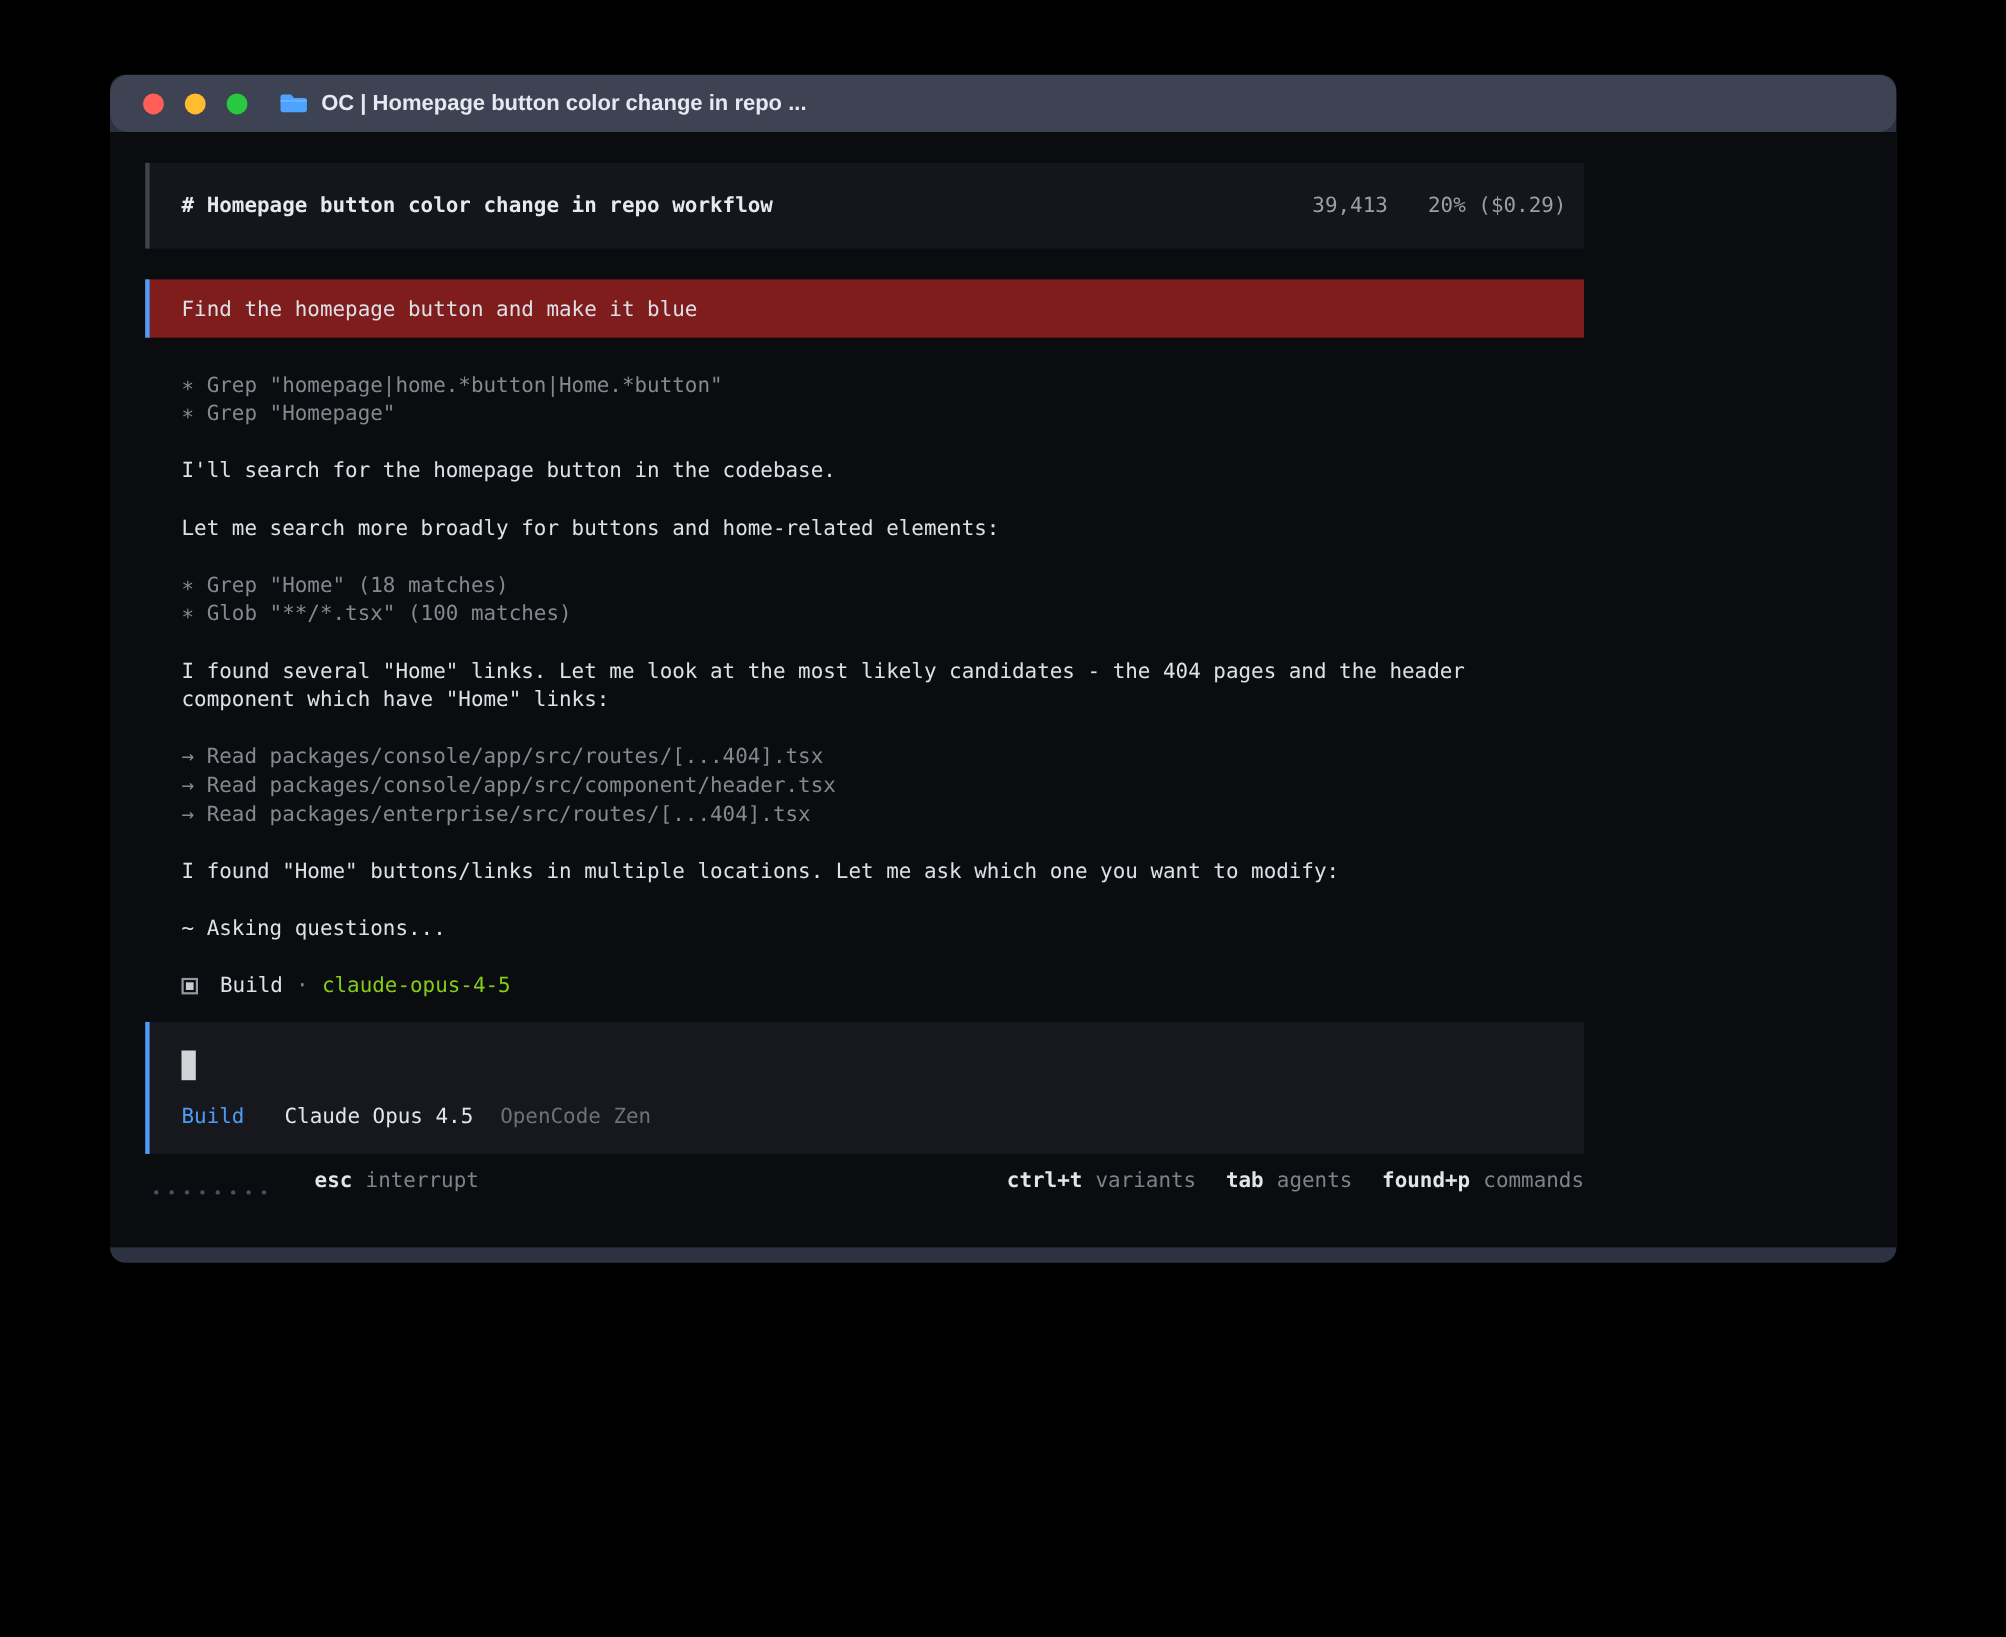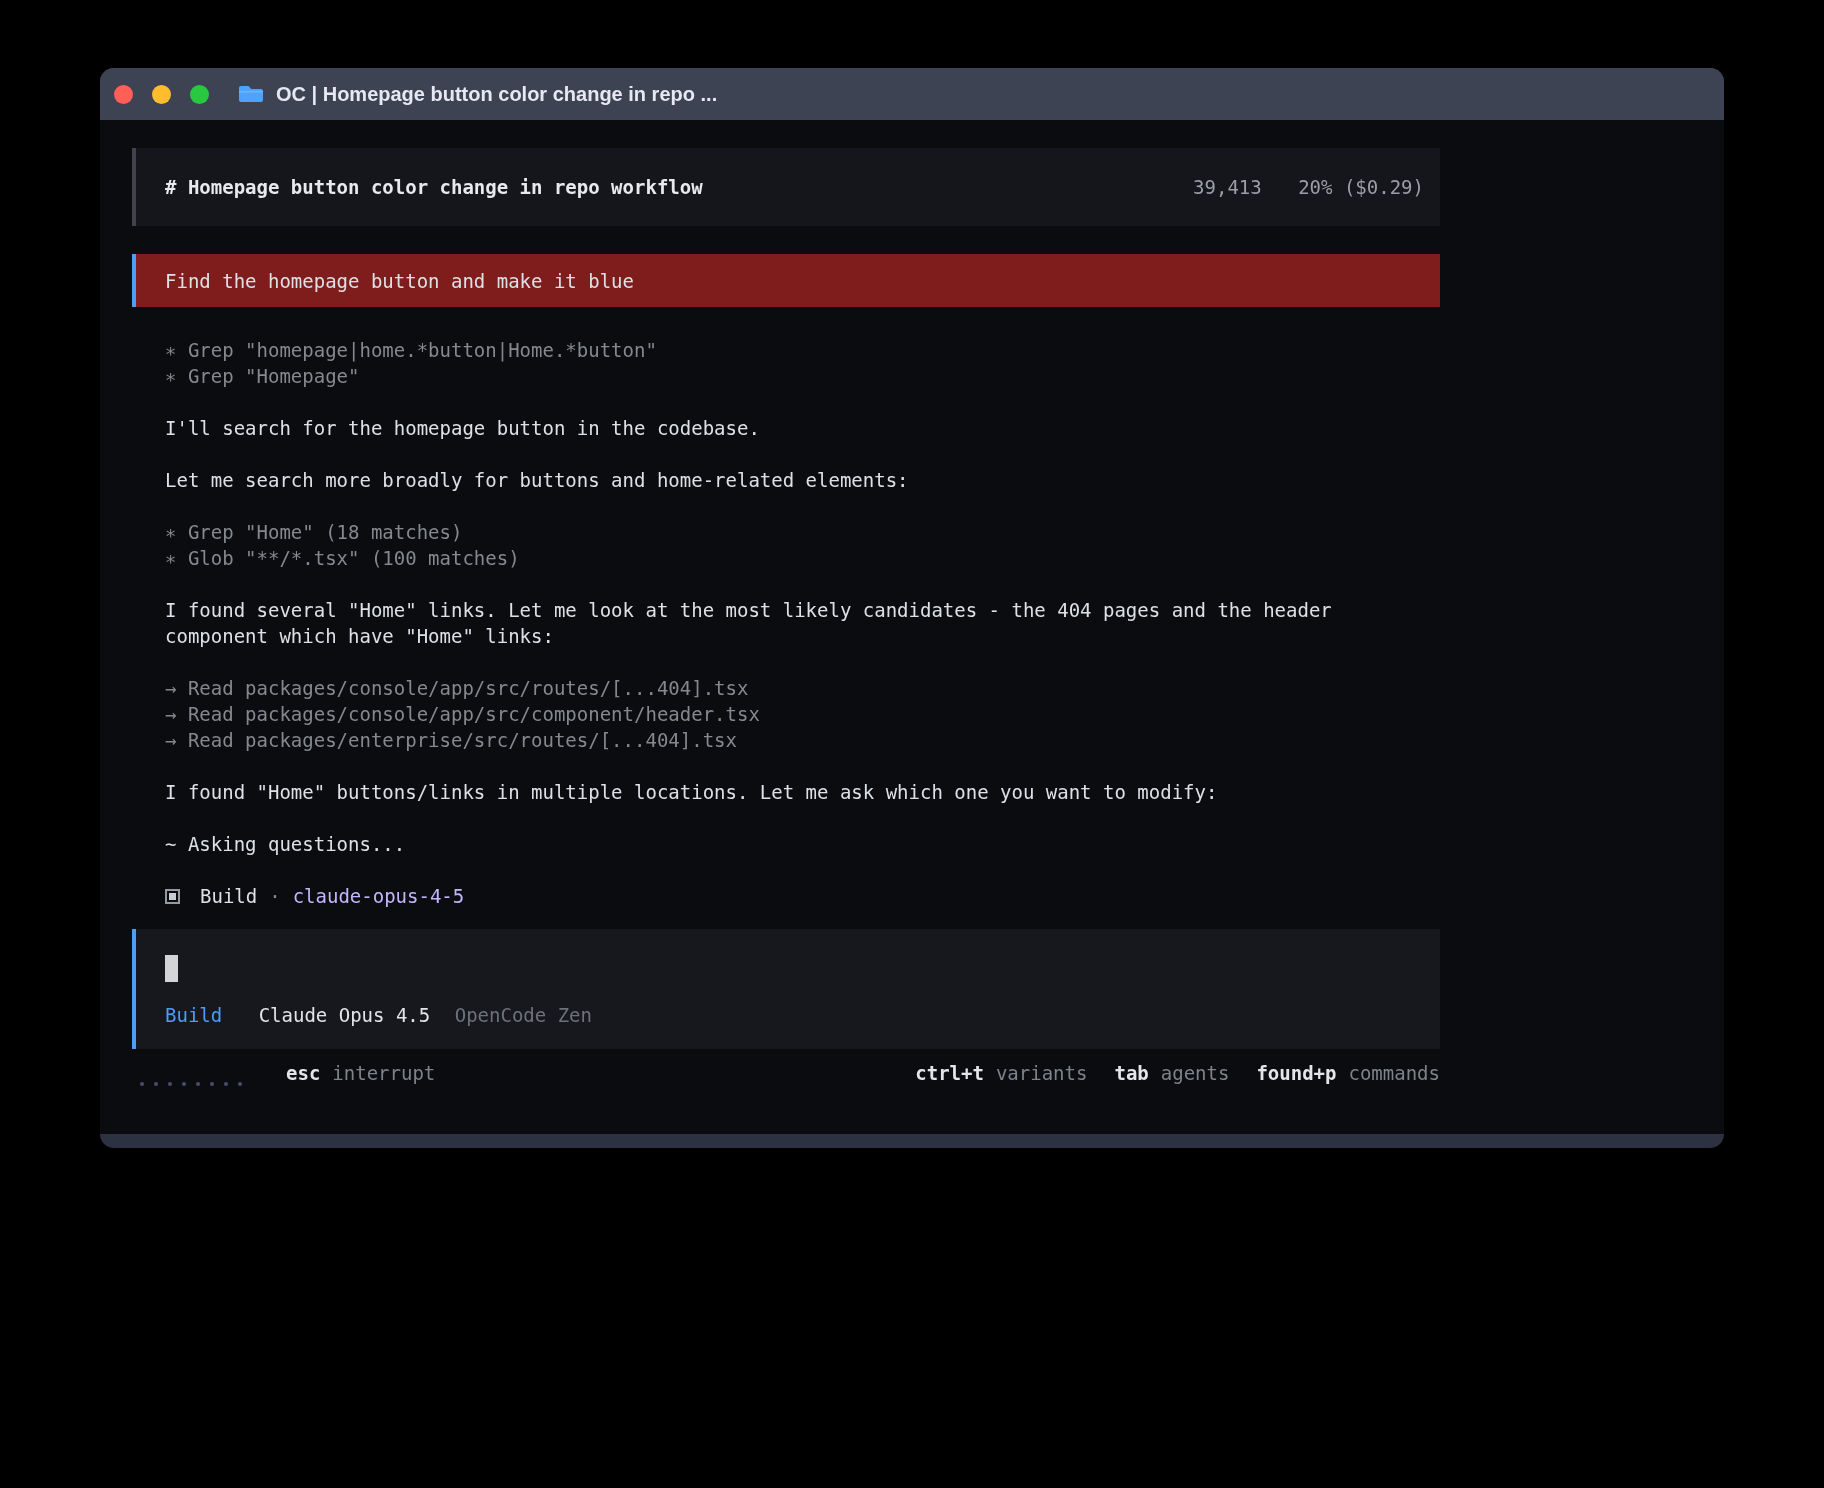--- a/index.html
+++ b/index.html
@@ -16,21 +16,22 @@
     position:absolute; left:100px; top:68px;
     width:1624px; height:1080px;
     background:#2d3242;
     border-radius:14px;
     overflow:hidden;
   }
   .titlebar {
     height:52px;
     background:#3e4354;
     display:flex; align-items:center;
-    padding-left:14px;
+    padding-left:30px;
+    border-radius:17px;
   }
   .traffic { width:19px; height:19px; border-radius:50%; margin-right:19px; flex:0 0 auto; }
   .t-red    { background:#ff5f57; }
   .t-yellow { background:#febc2e; }
   .t-green  { background:#28c840; }
   .folder-wrap { margin-left:9px; display:flex; align-items:center; }
   .title-text {
     margin-left:11px;
     color:#e6e9f2;
     font-family:"Liberation Sans", sans-serif;
@@ -89,21 +90,21 @@
     margin-right:20px;
     flex:0 0 auto;
   }
   .agent-icon::after {
     content:""; position:absolute;
     left:2px; top:2px; width:7px; height:7px;
     background:#c9ccd2;
   }
   .agent-name { color:#dde0e6; }
   .agent-sep  { color:#85888f; margin:0 12px; }
-  .agent-model{ color:#c4b5fd; }
+  .agent-model{ color:#84cc16; }
 
   
   .input-block {
     margin-top:20px;
     height:120px;
     background:#16181d;
     border-left:4px solid #4f9cf7;
     padding:26px 16px 0 29px;
   }
   .cursor { width:13px; height:27px; background:#d3d4d8; }

